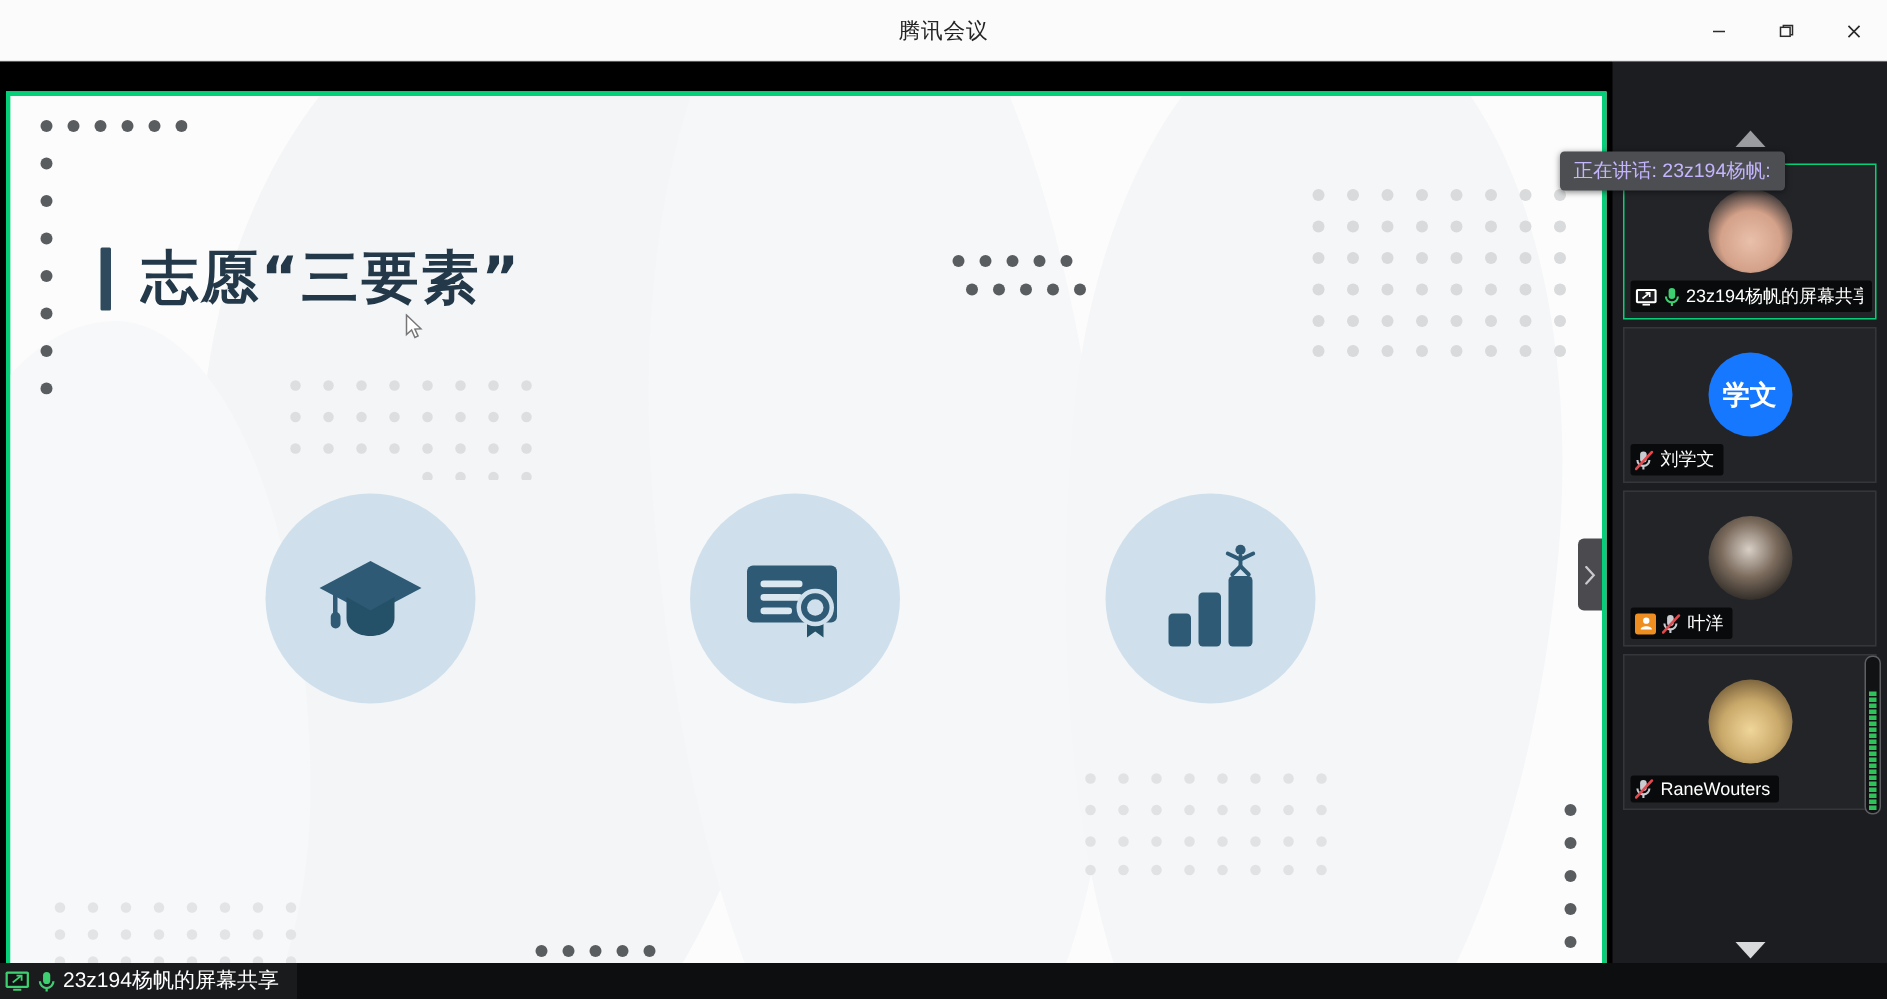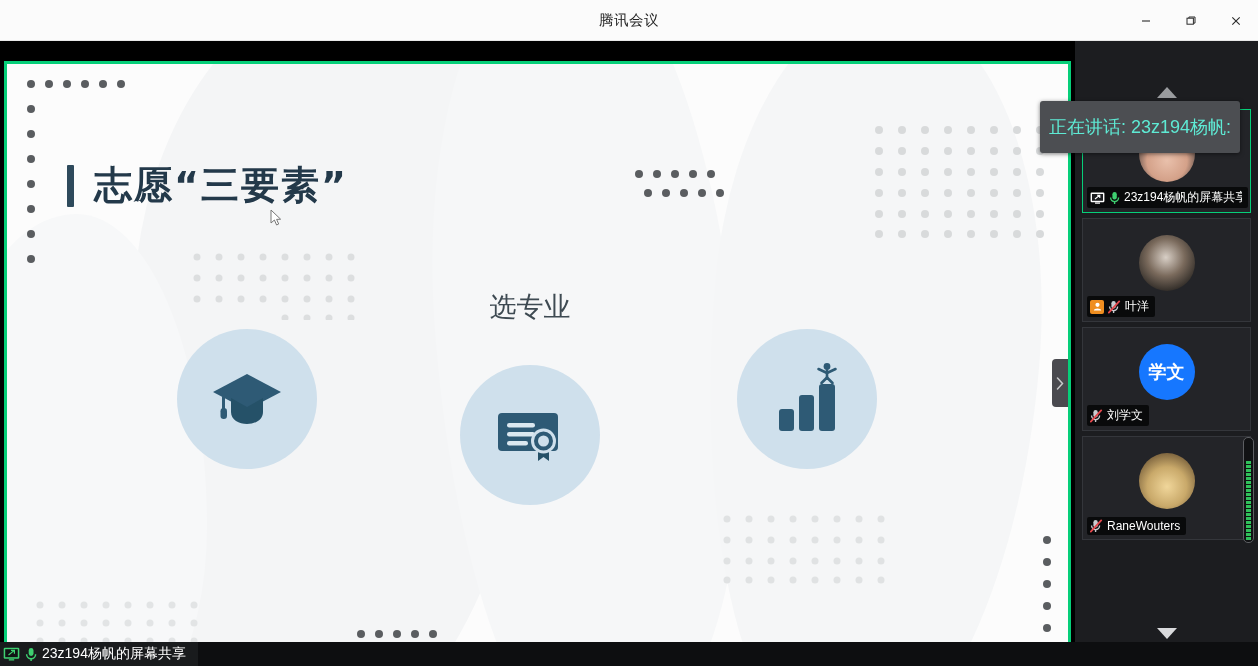--- a/index.html
+++ b/index.html
@@ -126,22 +126,22 @@
   .nameplate .nm{ color:#fff; font-size:12px; white-space:nowrap; overflow:hidden; }
   .badge-host{
     width:14px; height:14px; background:#ef8e20; border-radius:2px;
     display:flex; align-items:center; justify-content:center; flex:0 0 auto;
   }
   .ico{ flex:0 0 auto; display:flex; align-items:center; }
 
   
   .tooltip{
     position:absolute; left:1040px; top:101px; z-index:30;
-    background:#4c4e52; color:#5eead4; font-size:18px;
-    padding:14px 9px; border-radius:3px; white-space:nowrap;
+    background:#4c4e52; color:#c4b5fd; font-size:13px;
+    padding:4px 9px; border-radius:3px; white-space:nowrap;
     box-shadow:0 1px 4px rgba(0,0,0,.5);
   }
 
   
   .level-meter{
     position:absolute; right:4px; top:396px; width:11px; height:106px;
     background:#111214; border:1px solid #5d5f63; border-radius:5px;
     padding:2px; display:flex; flex-direction:column; justify-content:flex-end; gap:1px;
     z-index:20;
   }
@@ -450,21 +450,20 @@
               <svg width="76" height="66" viewBox="0 0 76 66">
                 <path d="M38 8 L72 26 L38 44 L4 26 Z" fill="#2e5a75"></path>
                 <path d="M22 32 L22 46 C22 54 30 58 38 58 C46 58 54 54 54 46 L54 32 L38 41 Z" fill="#255168"></path>
                 <path d="M14.5 30.5 L14.5 43" stroke="#2e5a75" stroke-width="3" fill="none"></path>
                 <rect x="11.5" y="42" width="6.5" height="11" rx="3.2" fill="#2e5a75"></rect>
               </svg>
             </div>
           </div>
 
           <div class="col col2">
-            <div class="heading">选专业</div>
             <div class="circle">
               <svg width="72" height="64" viewBox="0 0 72 64">
                 <rect x="4" y="10" width="60" height="38" rx="4" fill="#2e5a75"></rect>
                 <rect x="13" y="20" width="28" height="4.5" rx="2.2" fill="#dbe8f0"></rect>
                 <rect x="13" y="29" width="28" height="4.5" rx="2.2" fill="#dbe8f0"></rect>
                 <rect x="13" y="38" width="21" height="4.5" rx="2.2" fill="#dbe8f0"></rect>
                 <path d="M44 44 L44 58 L49.5 54 L55 58 L55 44 Z" fill="#255168"></path>
                 <circle cx="49.5" cy="38" r="11" fill="#2e5a75" stroke="#cfe0ec" stroke-width="3"></circle>
                 <circle cx="49.5" cy="38" r="5.5" fill="#cfe0ec"></circle>
               </svg>
@@ -524,20 +523,35 @@
               <rect x="3.4" y="1" width="4.4" height="7.4" rx="2.2" fill="#3ecf70"></rect>
               <path d="M1.6 6.6 a4 4 0 0 0 8 0" stroke="#3ecf70" stroke-width="1.4" fill="none"></path>
               <path d="M5.6 10.6 L5.6 13" stroke="#3ecf70" stroke-width="1.4"></path>
             </svg>
           </span>
           <span class="nm">23z194杨帆的屏幕共享</span>
         </div>
       </div>
 
       <div class="tile">
+        <div class="avatar blue">学文</div>
+        <div class="nameplate">
+          <span class="ico">
+            <svg width="13" height="14" viewBox="0 0 13 14">
+              <rect x="3.4" y="1" width="4.4" height="7.4" rx="2.2" fill="#c9ccd0"></rect>
+              <path d="M1.6 6.6 a4 4 0 0 0 8 0" stroke="#c9ccd0" stroke-width="1.4" fill="none"></path>
+              <path d="M5.6 10.6 L5.6 13" stroke="#c9ccd0" stroke-width="1.4"></path>
+              <path d="M0.8 12.6 L11.2 1.4" stroke="#e5484d" stroke-width="1.8" stroke-linecap="round"></path>
+            </svg>
+          </span>
+          <span class="nm">刘学文</span>
+        </div>
+      </div>
+
+      <div class="tile">
         <div class="avatar photo2"></div>
         <div class="nameplate">
           <span class="badge-host">
             <svg width="9" height="9" viewBox="0 0 9 9">
               <circle cx="4.5" cy="2.8" r="2.1" fill="#fff"></circle>
               <path d="M0.8 8.6 C0.8 5.9 8.2 5.9 8.2 8.6 Z" fill="#fff"></path>
             </svg>
           </span>
           <span class="ico">
             <svg width="13" height="14" viewBox="0 0 13 14">
@@ -545,35 +559,20 @@
               <path d="M1.6 6.6 a4 4 0 0 0 8 0" stroke="#c9ccd0" stroke-width="1.4" fill="none"></path>
               <path d="M5.6 10.6 L5.6 13" stroke="#c9ccd0" stroke-width="1.4"></path>
               <path d="M0.8 12.6 L11.2 1.4" stroke="#e5484d" stroke-width="1.8" stroke-linecap="round"></path>
             </svg>
           </span>
           <span class="nm">叶洋</span>
         </div>
       </div>
 
       <div class="tile">
-        <div class="avatar blue">学文</div>
-        <div class="nameplate">
-          <span class="ico">
-            <svg width="13" height="14" viewBox="0 0 13 14">
-              <rect x="3.4" y="1" width="4.4" height="7.4" rx="2.2" fill="#c9ccd0"></rect>
-              <path d="M1.6 6.6 a4 4 0 0 0 8 0" stroke="#c9ccd0" stroke-width="1.4" fill="none"></path>
-              <path d="M5.6 10.6 L5.6 13" stroke="#c9ccd0" stroke-width="1.4"></path>
-              <path d="M0.8 12.6 L11.2 1.4" stroke="#e5484d" stroke-width="1.8" stroke-linecap="round"></path>
-            </svg>
-          </span>
-          <span class="nm">刘学文</span>
-        </div>
-      </div>
-
-      <div class="tile">
         <div class="avatar photo3"></div>
         <div class="nameplate">
           <span class="ico">
             <svg width="13" height="14" viewBox="0 0 13 14">
               <rect x="3.4" y="1" width="4.4" height="7.4" rx="2.2" fill="#c9ccd0"></rect>
               <path d="M1.6 6.6 a4 4 0 0 0 8 0" stroke="#c9ccd0" stroke-width="1.4" fill="none"></path>
               <path d="M5.6 10.6 L5.6 13" stroke="#c9ccd0" stroke-width="1.4"></path>
               <path d="M0.8 12.6 L11.2 1.4" stroke="#e5484d" stroke-width="1.8" stroke-linecap="round"></path>
             </svg>
           </span>

